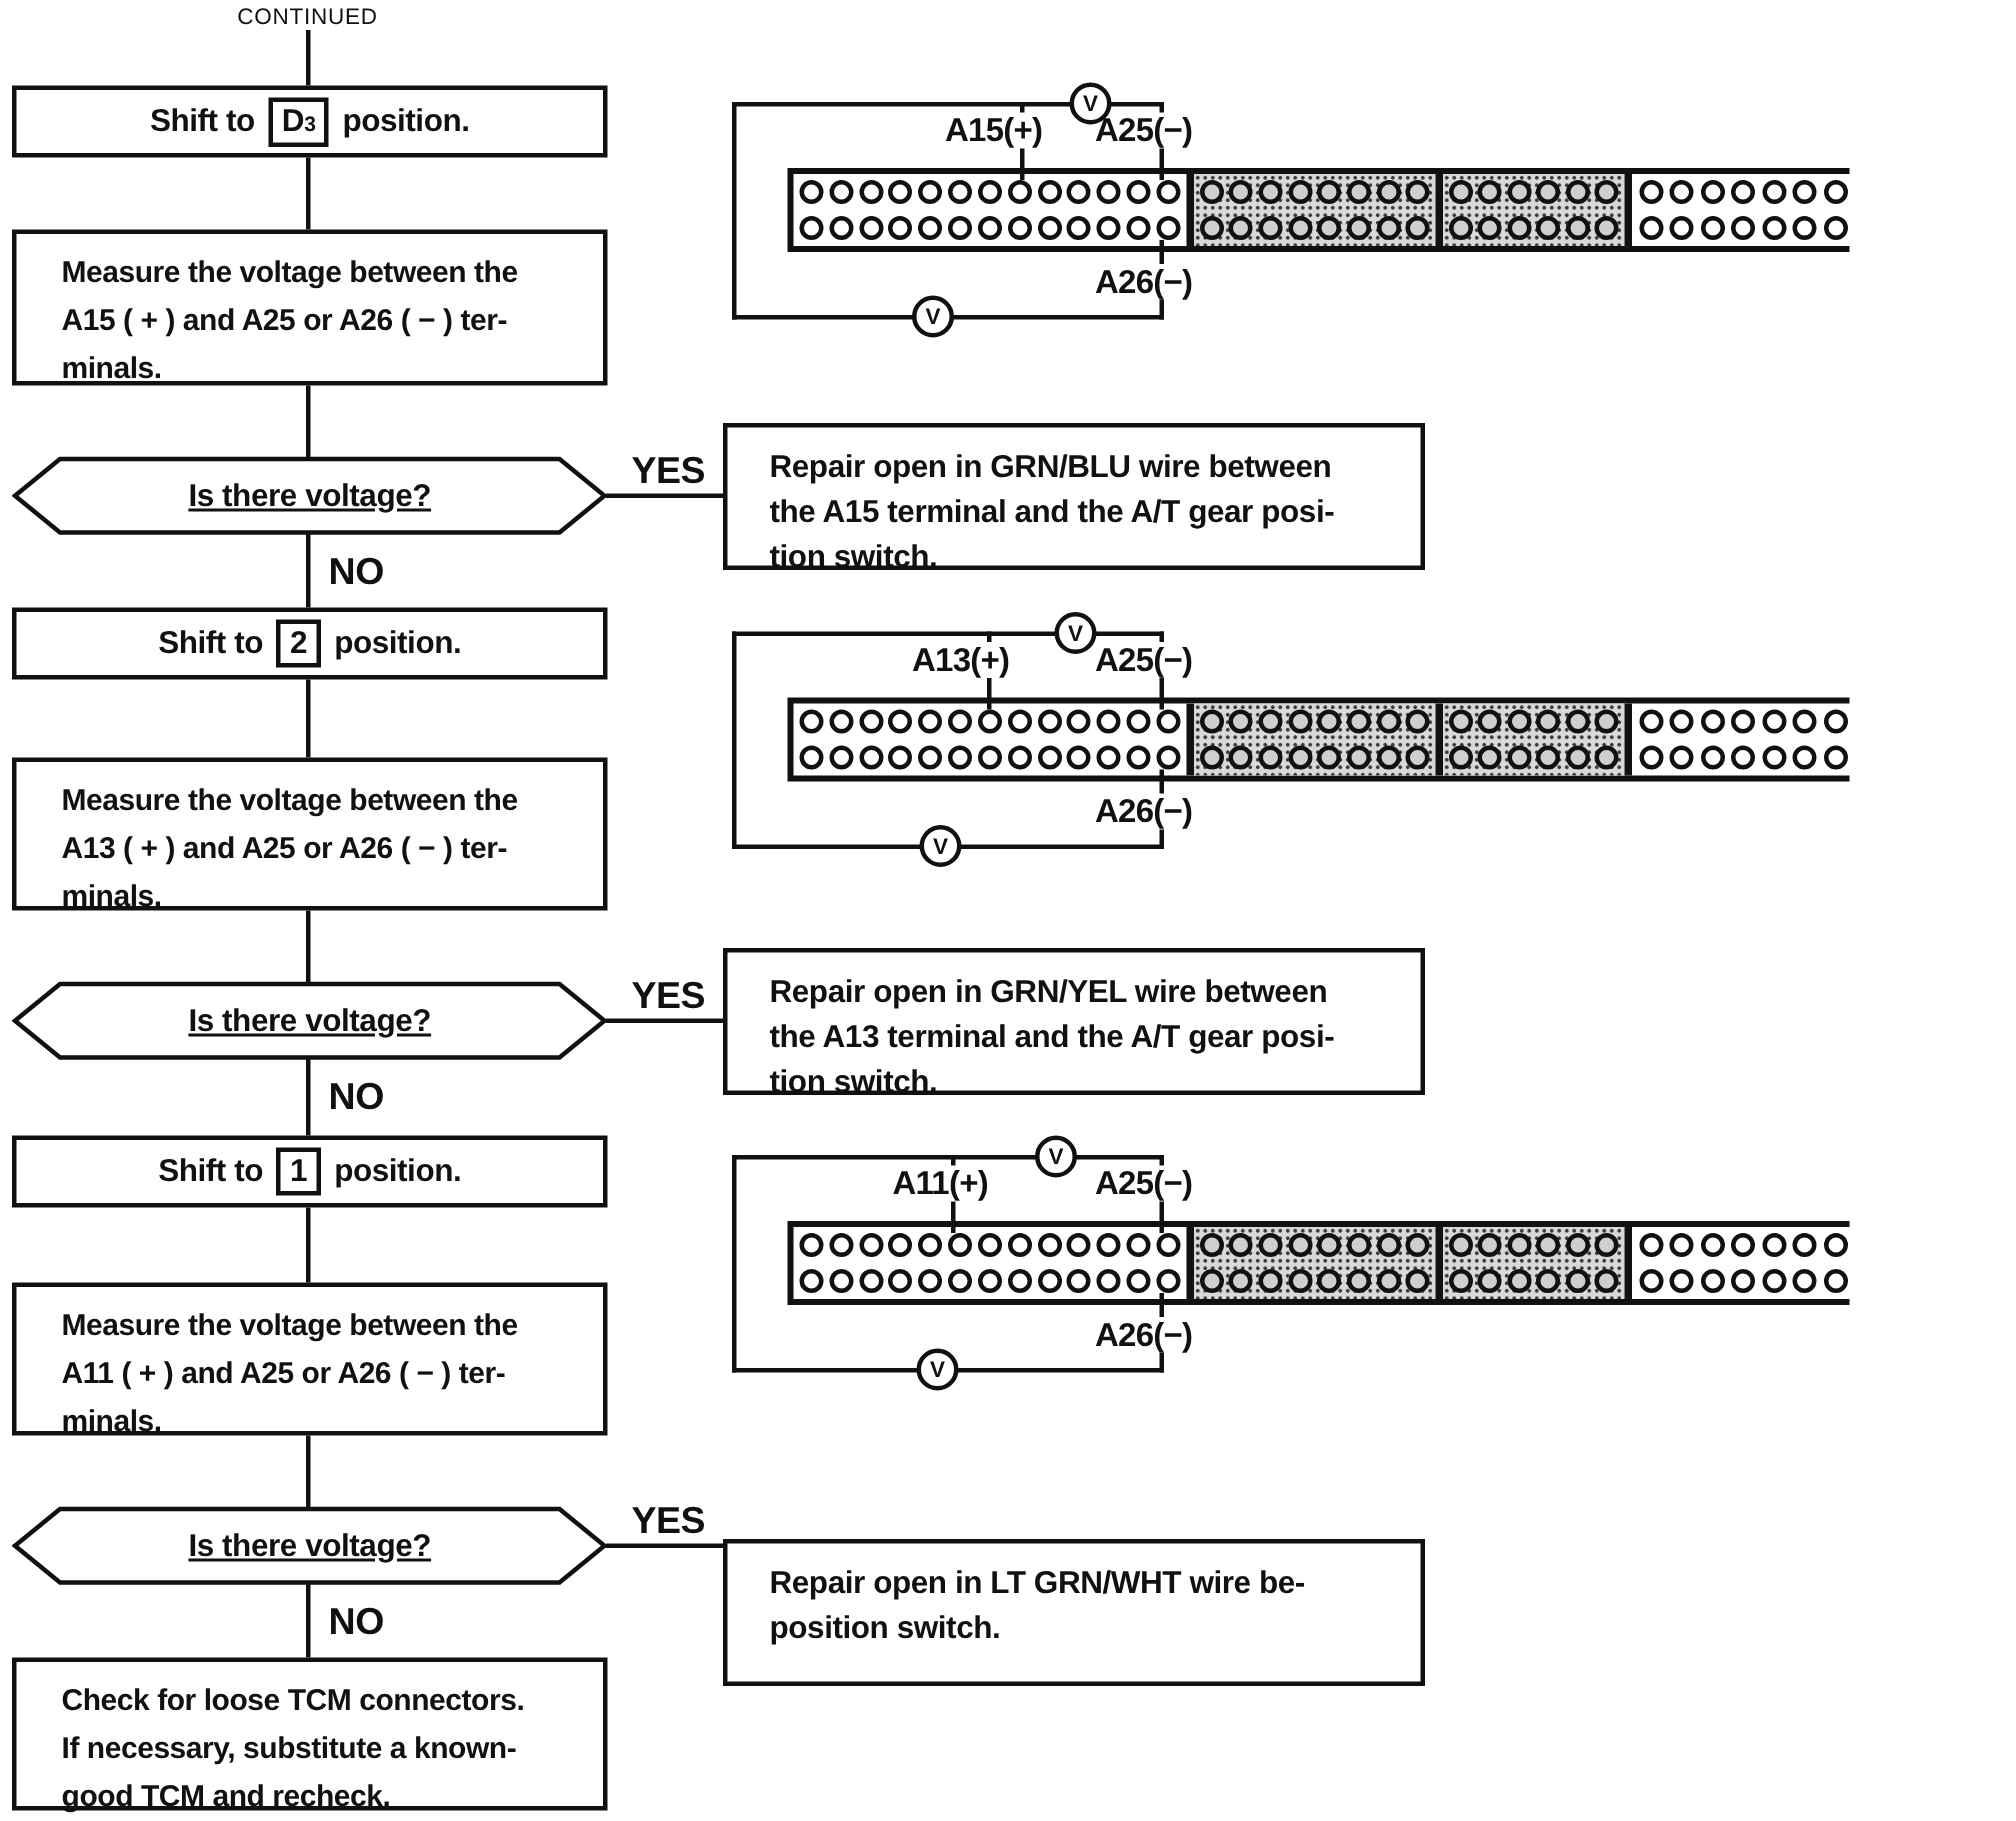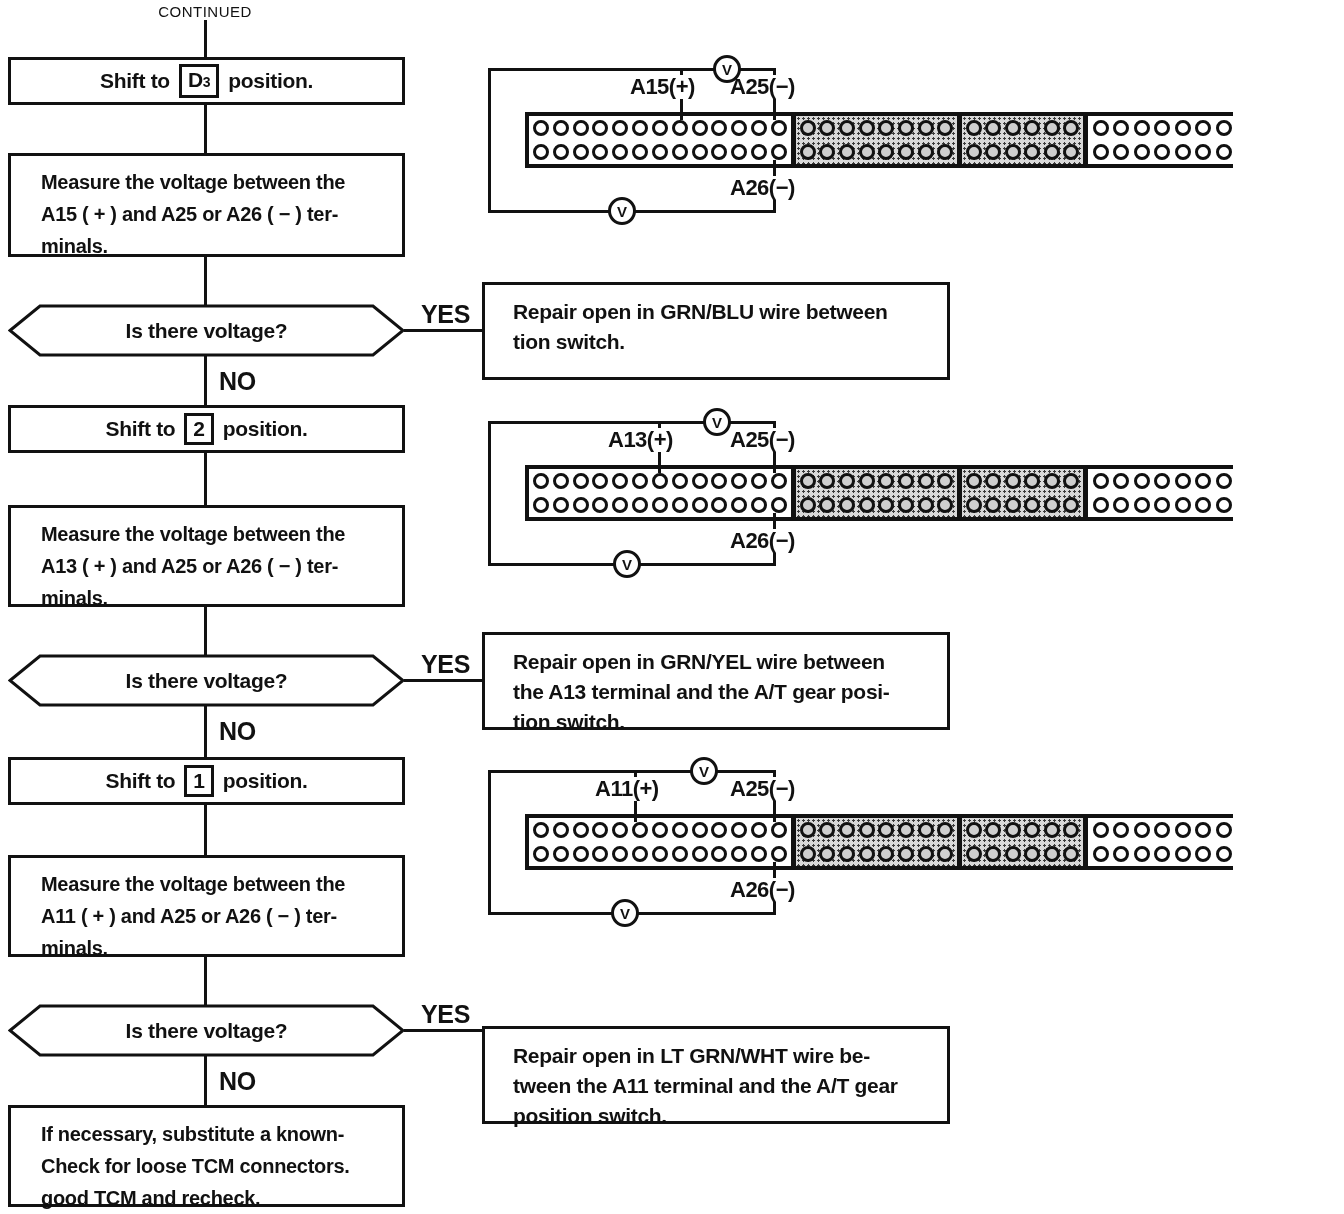--- a/index.html
+++ b/index.html
@@ -19,21 +19,21 @@
   .para-h102{height:102px;}
   .para-h104{height:104px;}
 
   
   .repair{position:absolute;left:482px;width:468px;height:98px;border:3px solid #111;background:#fff;box-sizing:border-box;font-weight:bold;font-size:21px;line-height:30px;padding:12px 4px 0 28px;letter-spacing:-0.3px;z-index:1;}
   .repair .tline{white-space:nowrap;}
 
   
   .hex{position:absolute;left:8px;width:397px;height:53px;z-index:1;}
   .hex svg{position:absolute;left:0;top:0;}
-  .hex .q{position:absolute;left:0;top:0;width:100%;height:100%;display:flex;align-items:center;justify-content:center;font-weight:bold;font-size:21px;letter-spacing:-0.3px;}
+  .hex .q{position:absolute;left:0;top:0;width:100%;height:100%;display:flex;align-items:center;justify-content:center;font-weight:bold;font-size:21px;letter-spacing:-0.3px;text-decoration:underline;}
   .branch{position:absolute;font-weight:bold;font-size:25px;z-index:1;letter-spacing:-0.3px;}
 
   .continued{position:absolute;left:105px;top:3px;width:200px;text-align:center;font-size:15px;letter-spacing:0.5px;}
 
   
   .conn{position:absolute;left:483px;width:850px;height:165px;}
   #conn1{top:60px}#conn2{top:413px}#conn3{top:762px}
   .conn .wire{position:absolute;background:#111;}
   .w-top{left:5px;top:8px;width:288px;height:3px;}
   .w-left{left:5px;top:8px;width:3px;height:145px;}
@@ -91,20 +91,21 @@
     <svg width="397" height="53">
       <polygon points="2,26.5 32,2 365,2 395,26.5 365,51 32,51" fill="#fff" stroke="#111" stroke-width="3"></polygon>
     </svg>
     <div class="q">Is there voltage?</div>
   </div>
   <div class="branch" style="left:421px;top:300px;">YES</div>
   <div class="branch" style="left:219px;top:367px;">NO</div>
 
   <div class="repair" style="top:282px;">
     <div class="tline">Repair open in GRN/BLU wire between</div>
+    <div class="tline">the A15 terminal and the A/T gear posi-</div>
     <div class="tline">tion switch.</div>
   </div>
 
   <div class="fbox shift-box" style="top:405px;">
     <span>Shift to</span>
     <span class="gear-frame">
         <span>2</span>
       </span>
     <span>position.</span>
   </div>
@@ -148,27 +149,26 @@
     <svg width="397" height="53">
       <polygon points="2,26.5 32,2 365,2 395,26.5 365,51 32,51" fill="#fff" stroke="#111" stroke-width="3"></polygon>
     </svg>
     <div class="q">Is there voltage?</div>
   </div>
   <div class="branch" style="left:421px;top:1000px;">YES</div>
   <div class="branch" style="left:219px;top:1067px;">NO</div>
 
   <div class="repair" style="top:982px;margin-top:44px;">
     <div class="tline">Repair open in LT GRN/WHT wire be-</div>
-    <div class="tline">tween the A11 terminal and the A/T gear</div>
     <div class="tline">position switch.</div>
   </div>
 
   <div class="fbox para para-h102" style="top:1105px;">
+    <div class="tline">Check for loose TCM connectors.</div>
     <div class="tline">If necessary, substitute a known-</div>
-    <div class="tline">Check for loose TCM connectors.</div>
     <div class="tline">good TCM and recheck.</div>
   </div>
 
   <div class="conn" id="conn1">
     <div class="wire w-top"></div>
     <div class="wire w-left"></div>
     <div class="wire w-bottom"></div>
     <div class="wire w-plus"></div>
     <div class="wire w-mtop"></div>
     <div class="wire w-mbot"></div>

